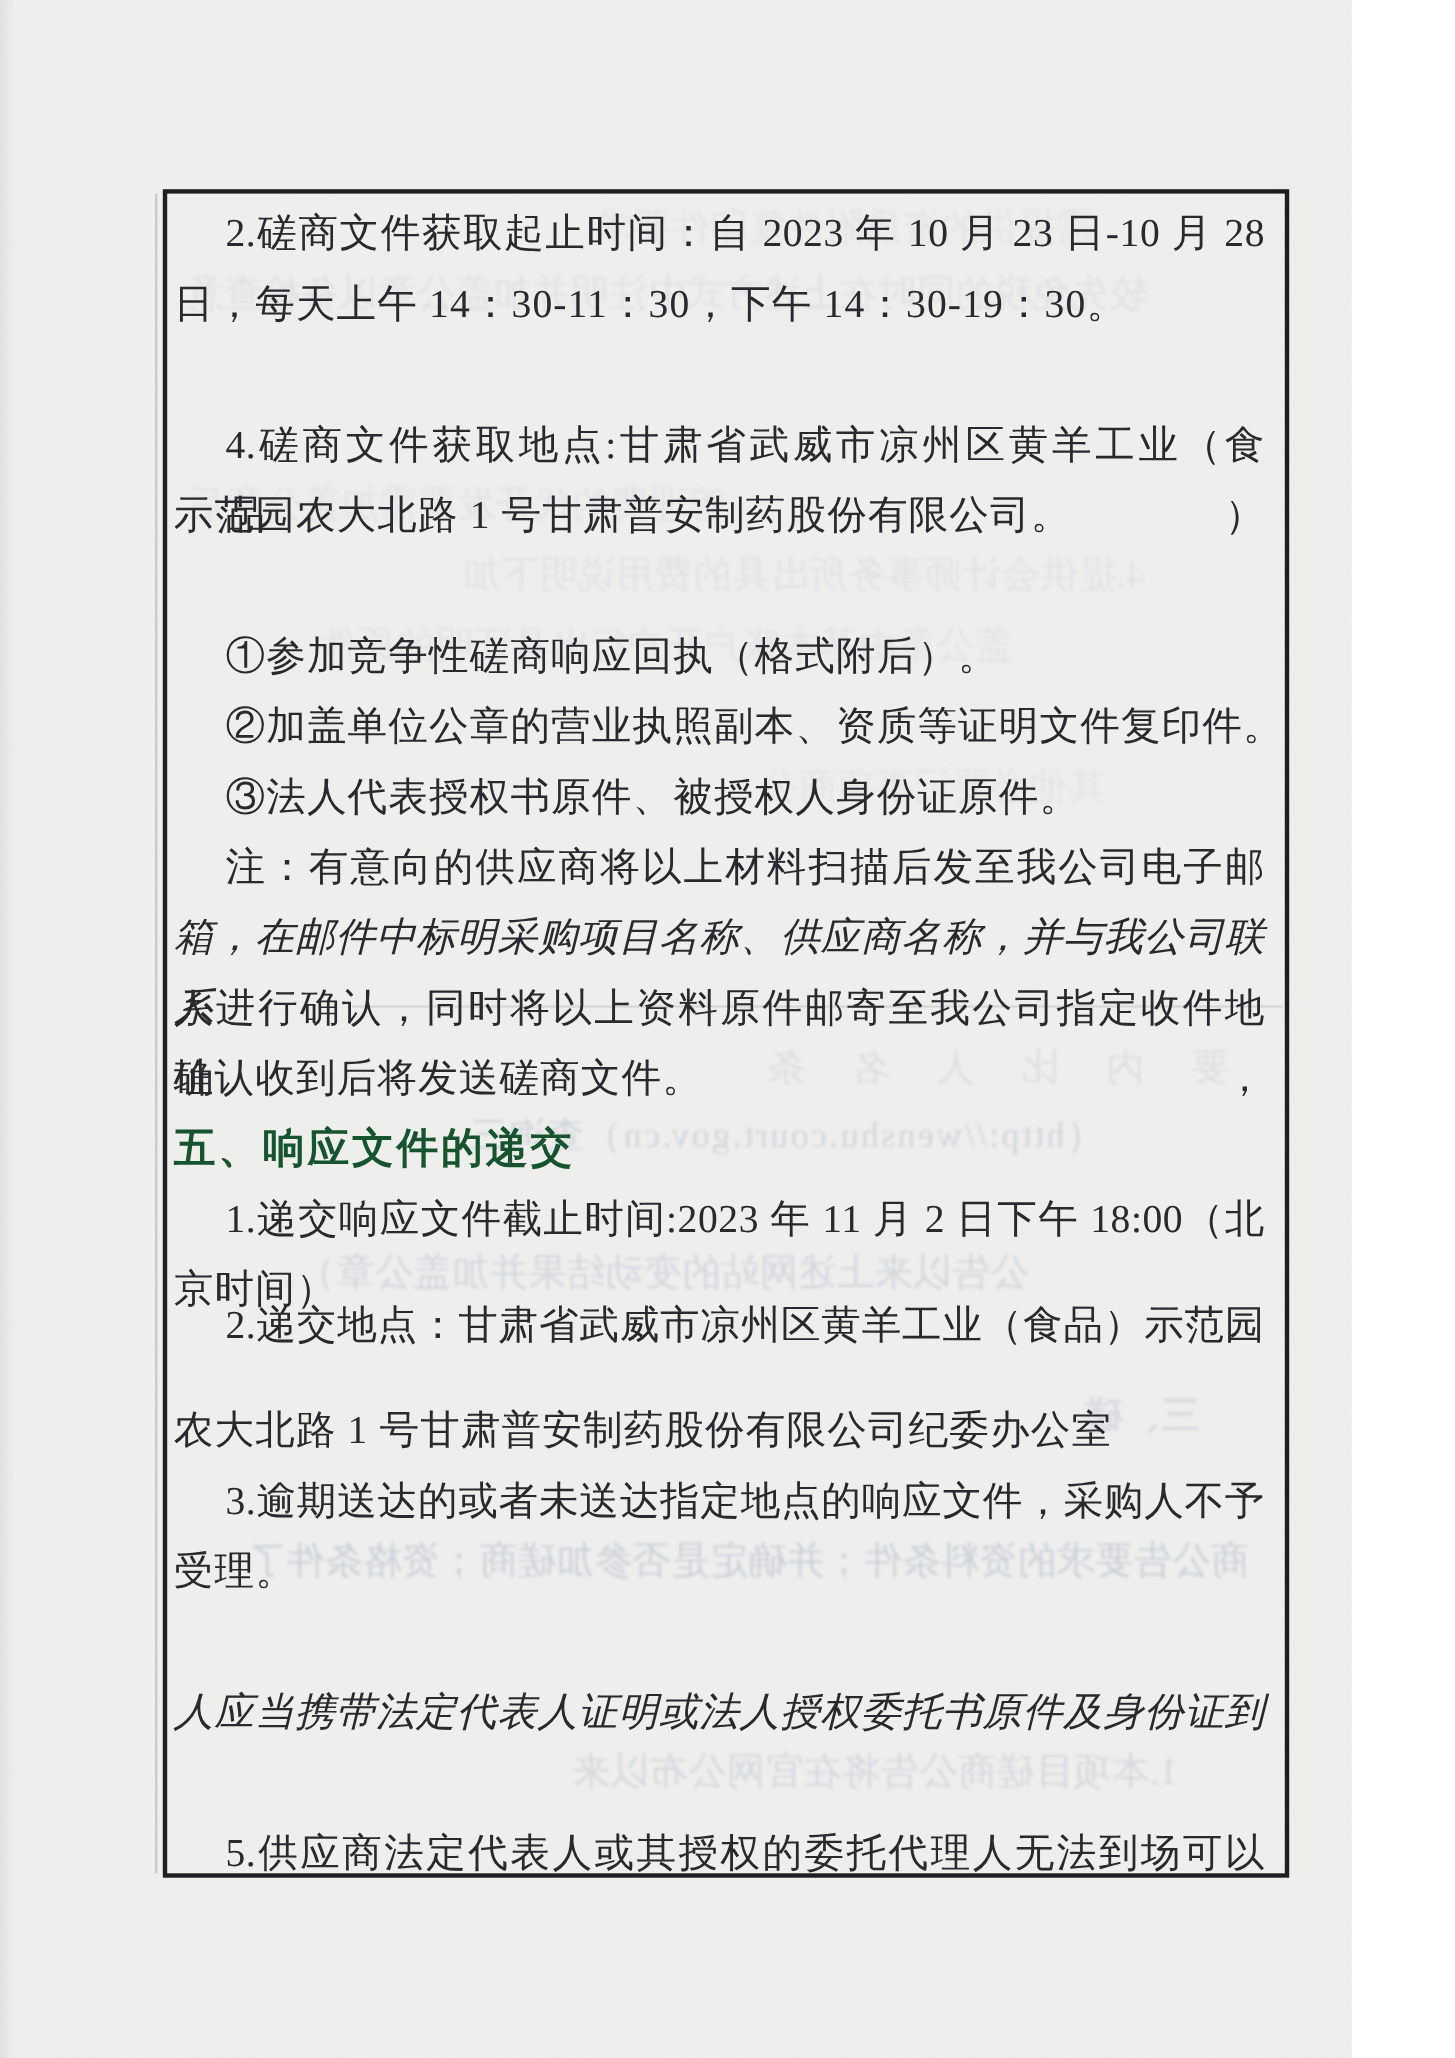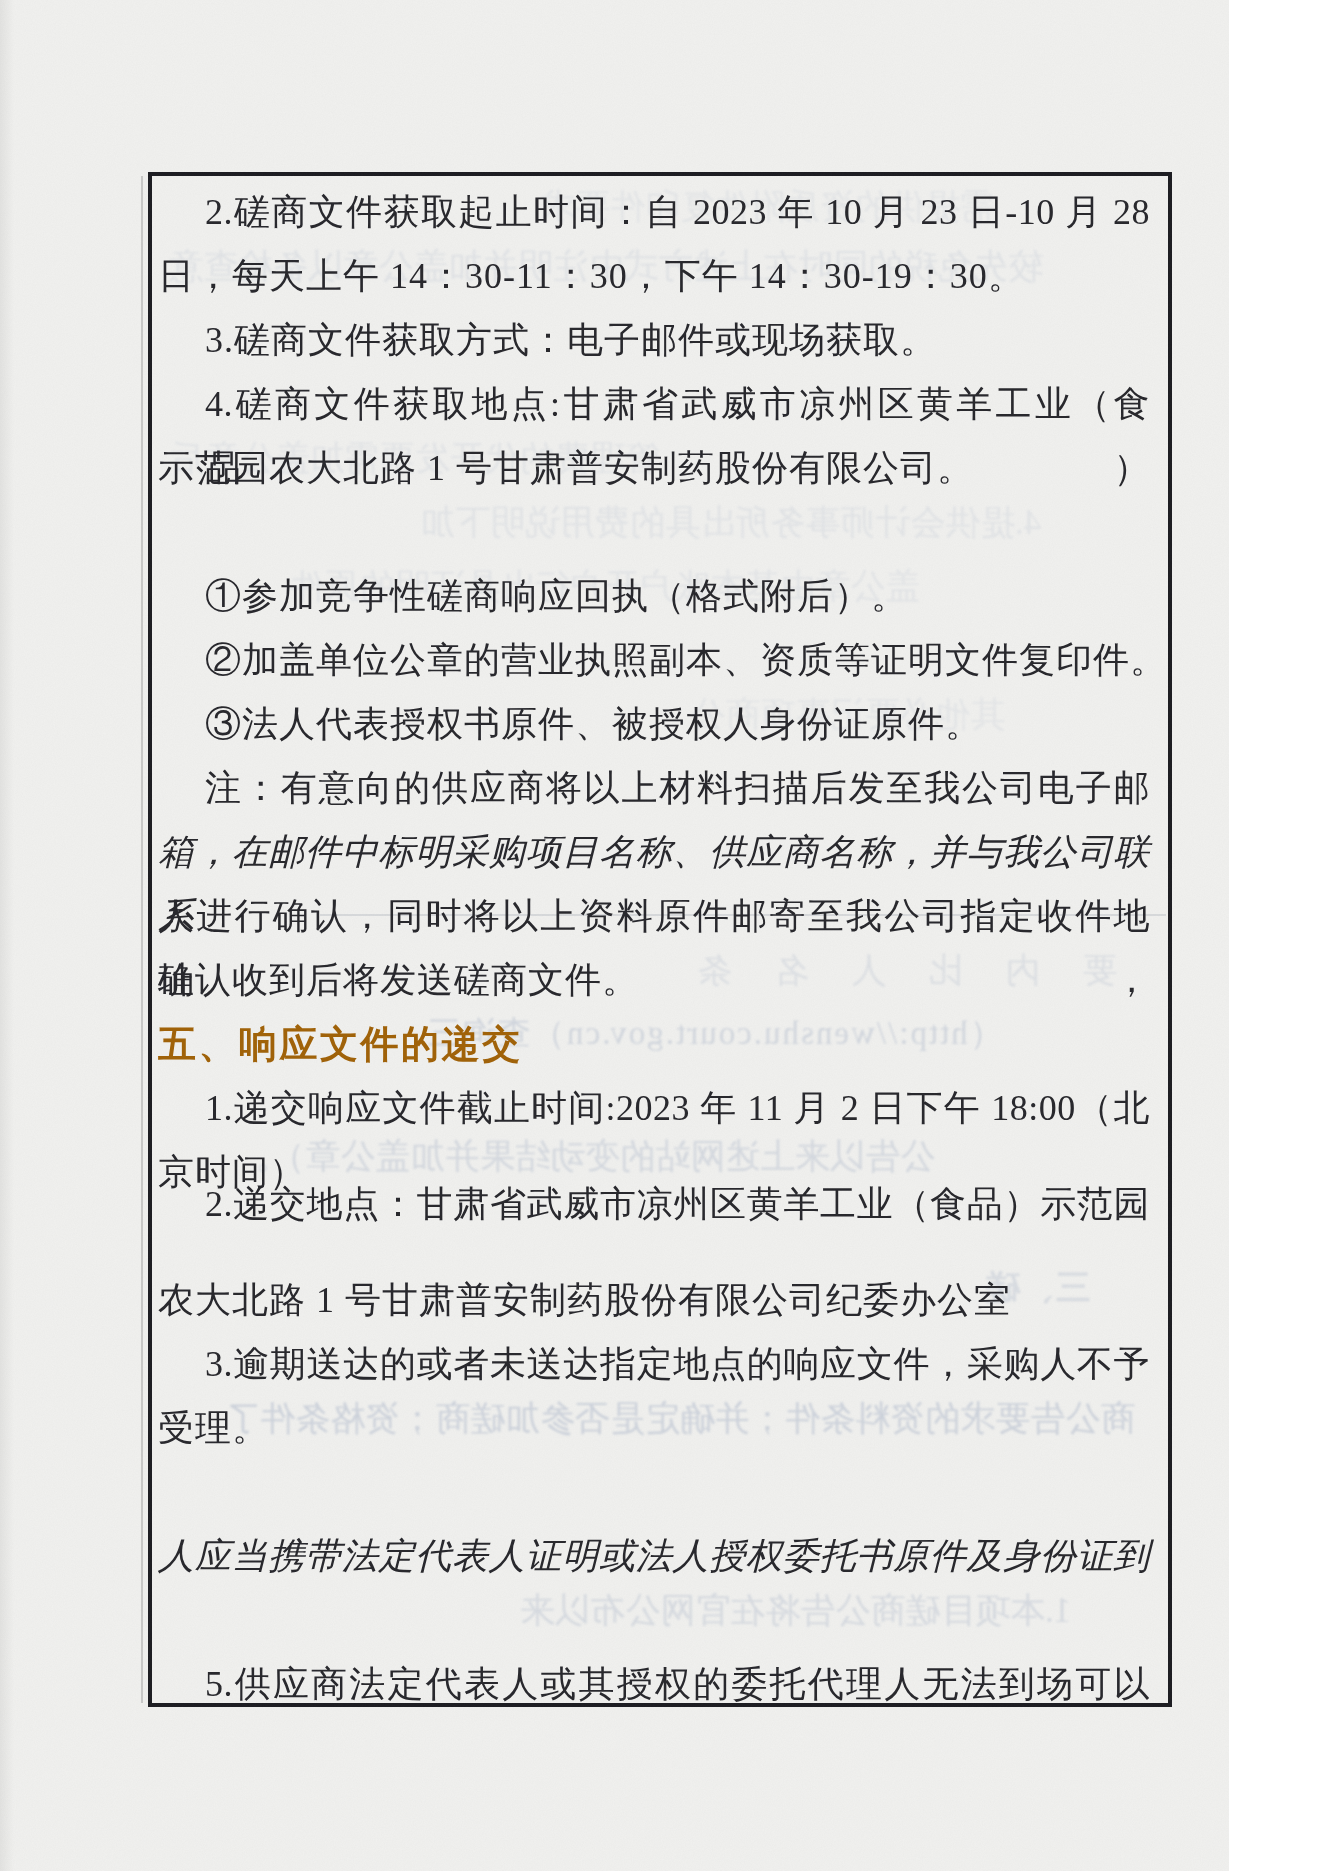--- a/index.html
+++ b/index.html
@@ -33,21 +33,21 @@
     white-space:nowrap;z-index:3;
   }
   .ln.fill{
     white-space:normal;
     text-align:justify;text-align-last:justify;
     letter-spacing:0.5px;
   }
   .ln.indent{padding-left:47px;width:945px;}
   .ln.heading{
     font-family:Liberation Sans, sans-serif;
-    font-weight:700;font-size:38px;letter-spacing:2.5px;color:#a16207;
+    font-weight:700;font-size:38px;letter-spacing:2.5px;color:#14532d;
   }
   .ghost{
     position:absolute;z-index:1;
     transform:scaleX(-1);
     filter:blur(1.3px);
     color:#7e90b2;
     font-size:35px;line-height:1.2;white-space:nowrap;
     pointer-events:none;
   }
   .ghost.bold{font-family:"Liberation Sans","DejaVu Sans",sans-serif;font-weight:700;}
@@ -79,21 +79,20 @@
   <div class="ghost" style="top:1398px;left:225px;opacity:.30;">商公告要求的资料条件；并确定是否参加磋商；资格条件了</div>
   <div class="ghost" style="top:1590px;left:520px;opacity:.22;">1.本项目磋商公告将在官网公布以来</div>
 
   <div class="artifact-line" style="top:914px;left:320px;width:846px;"></div>
 
   <div class="frame-shadow-line"></div>
   <div class="frame"></div>
 
   <div class="ln indent fill" style="top:180px;">2.磋商文件获取起止时间：自 2023 年 10 月 23 日-10 月 28</div>
   <div class="ln" style="top:244px;">日，每天上午 14：30-11：30，下午 14：30-19：30。</div>
-  <div class="ln indent" style="top:308px;">3.磋商文件获取方式：电子邮件或现场获取。</div>
   <div class="ln indent fill" style="top:372px;">4.磋商文件获取地点:甘肃省武威市凉州区黄羊工业（食品）</div>
   <div class="ln" style="top:436px;">示范园农大北路 1 号甘肃普安制药股份有限公司。</div>
   <div class="ln indent" style="top:564px;">①参加竞争性磋商响应回执（格式附后）。</div>
   <div class="ln indent" style="top:628px;">②加盖单位公章的营业执照副本、资质等证明文件复印件。</div>
   <div class="ln indent" style="top:692px;">③法人代表授权书原件、被授权人身份证原件。</div>
   <div class="ln indent fill" style="top:756px;">注：有意向的供应商将以上材料扫描后发至我公司电子邮</div>
   <div class="ln fill" style="top:820px;font-style:italic;">箱，在邮件中标明采购项目名称、供应商名称，并与我公司联系</div>
   <div class="ln fill" style="top:884px;">人进行确认，同时将以上资料原件邮寄至我公司指定收件地址，</div>
   <div class="ln" style="top:948px;">确认收到后将发送磋商文件。</div>
   <div class="ln heading" style="top:1012px;">五、响应文件的递交</div>

